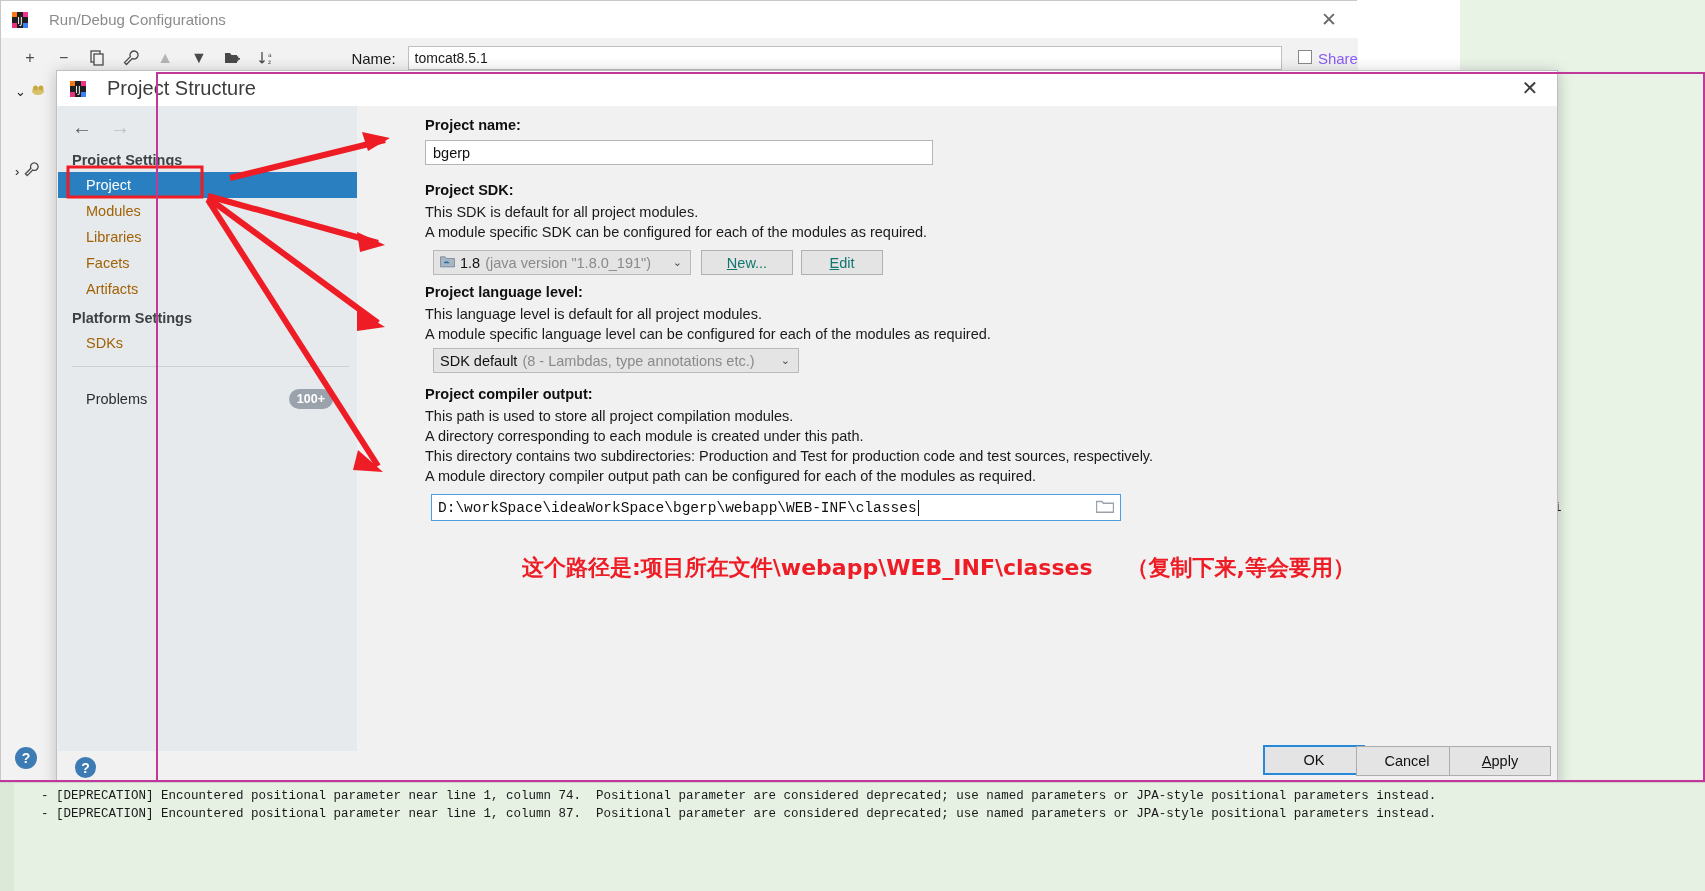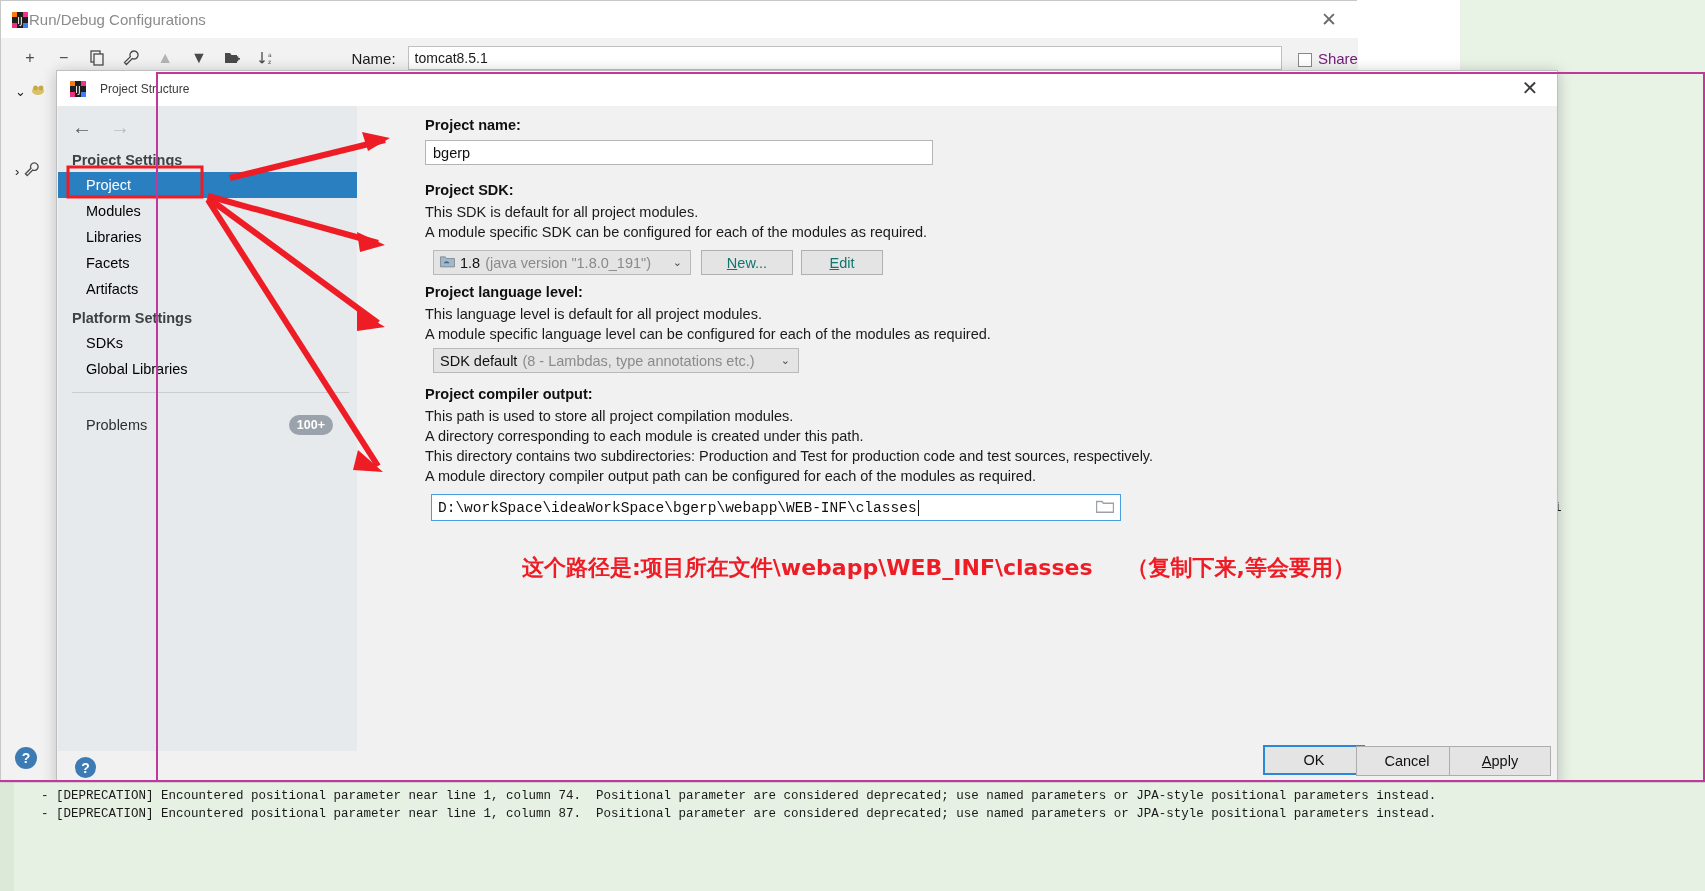--- a/index.html
+++ b/index.html
@@ -41,21 +41,21 @@
   }
   .rdc-titlebar {
     position: absolute; left: 0; top: 0; width: 1357px; height: 37px;
     background: #ffffff; display: flex; align-items: center;
   }
   .rdc-title-icon {
     margin-left: 10px; width: 18px; height: 18px; position: relative;
     flex: 0 0 auto;
   }
   .rdc-title-text {
-    margin-left: 0; font-size: 15px; color: #8b8b8b;
+    margin-left: 20px; font-size: 15px; color: #8b8b8b;
   }
   .rdc-close {
     position: absolute; right: 18px; top: 8px;
     width: 22px; height: 22px; color: #6b6b6b; font-size: 19px;
     line-height: 22px; text-align: center; cursor: pointer;
   }
   .rdc-toolbar {
     position: absolute; left: 0; top: 37px; width: 1357px; height: 40px;
     background: #f2f2f2; display: flex; align-items: center;
   }
@@ -69,22 +69,22 @@
   .name-label {
     margin-left: 70px; font-size: 15px; color: #1a1a1a;
   }
   .name-input {
     margin-left: 12px; width: 880px; height: 24px;
     background: #ffffff; border: 1px solid #c0c0c0;
     font-size: 14px; color: #1a1a1a; padding: 2px 6px;
     font-family: "Liberation Sans", sans-serif;
   }
   .share-box {
-    margin-left: 16px; display: flex; align-items: flex-end; gap: 6px;
-    font-size: 15px; color: #701a75;
+    margin-left: 16px; display: flex; align-items: flex-start; gap: 6px;
+    font-size: 15px; color: #8b5cf6;
   }
   .cb {
     width: 14px; height: 14px; border: 1px solid #888; background: #fff;
     display: inline-block;
   }
   .rdc-body {
     position: absolute; left: 0; top: 77px; width: 1357px; height: 640px;
     background: #f2f2f2;
   }
   .rdc-tree {
@@ -113,21 +113,21 @@
     width: 1502px; height: 716px;
     background: #f1f1f1;
     border: 1px solid #bfbfbf;
     box-shadow: 0 2px 14px rgba(0,0,0,0.22);
   }
   .ps-titlebar {
     position: absolute; left: 0; top: 0; width: 1500px; height: 35px;
     background: #ffffff; display: flex; align-items: center;
   }
   .ps-title-icon { margin-left: 12px; width: 18px; height: 18px; }
-  .ps-title-text { margin-left: 13px; font-size: 12px; color: #3c3c3c; }
+  .ps-title-text { margin-left: 20px; font-size: 20px; color: #3c3c3c; }
   .ps-close {
     position: absolute; right: 16px; top: 7px;
     width: 22px; height: 22px; color: #3c3c3c; font-size: 20px;
     line-height: 20px; text-align: center; cursor: pointer;
   }
 
   .ps-sidebar {
     position: absolute; left: 1px; top: 35px; width: 305px; height: 645px;
     background: #e6eaed; border-right: 1px solid #cdd2d6;
   }
@@ -138,21 +138,21 @@
   .nav-arrow {
     font-size: 20px; color: #5c6063; cursor: pointer; line-height: 1;
   }
   .nav-arrow.dim { color: #b9bec2; }
 
   .ps-group-header {
     font-size: 14.5px; font-weight: bold; color: #3d4245;
     padding: 4px 0 4px 14px;
   }
   .ps-item {
-    font-size: 14.5px; color: #000000;
+    font-size: 14.5px; color: #a16207;
     height: 26px; line-height: 26px; padding-left: 28px;
     cursor: pointer;
   }
   .ps-item.selected {
     background: #2a7fc0; color: #ffffff;
   }
   .ps-sep {
     margin: 10px 14px 0 14px; height: 1px; background: #c9ced2;
   }
   .ps-problems {
@@ -392,21 +392,20 @@
       <div style="position:absolute;left:0;top:42px;width:305px;">
         <div class="ps-group-header">Project Settings</div>
         <div class="ps-item selected">Project</div>
         <div class="ps-item">Modules</div>
         <div class="ps-item">Libraries</div>
         <div class="ps-item">Facets</div>
         <div class="ps-item">Artifacts</div>
 
         <div class="ps-group-header" style="margin-top:4px">Platform Settings</div>
         <div class="ps-item">SDKs</div>
-        <div class="ps-item">Global Libraries</div>
 
         <div class="ps-sep"></div>
 
         <div class="ps-problems" style="margin-top:18px">
           <span>Problems</span>
           <span class="ps-badge">100+</span>
         </div>
       </div>
     </div>
 

